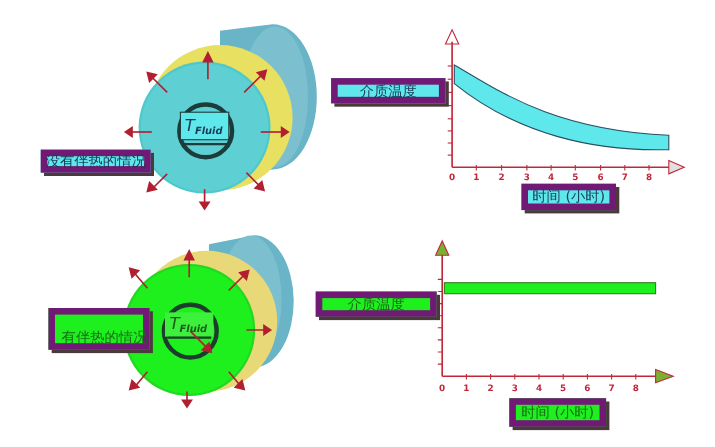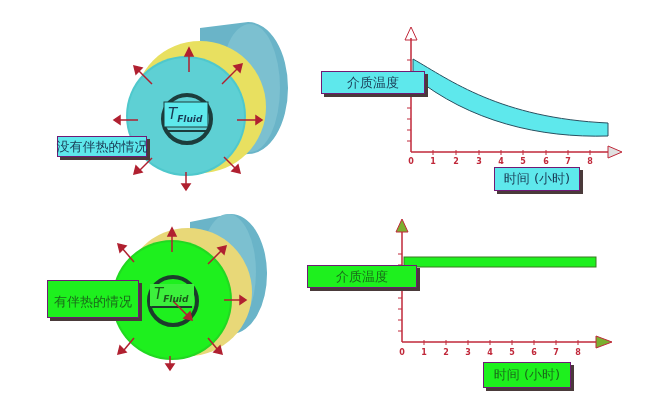--- a/index.html
+++ b/index.html
@@ -1,23 +1,23 @@
 <!DOCTYPE html>
 <html><head>
 <meta charset="utf-8">
 <style>
   html, body { margin: 0; padding: 0; background: #ffffff; }
   body { width: 650px; height: 406px; position: relative; overflow: hidden;
          font-family: "DejaVu Sans", "Liberation Sans", sans-serif; }
   svg { position: absolute; left: 0; top: 0; }
   .label-box {
     position: absolute; box-sizing: border-box;
-    border: 1px solid #701a75; box-shadow: 3px 3px 0 #4a3a3a;
+    border: 6px solid #701a75; box-shadow: 3px 3px 0 #4a3a3a;
     display: flex; align-items: center; justify-content: center;
-    font-size: 13px; white-space: nowrap; margin-left: 20px;
+    font-size: 13px; white-space: nowrap;
   }
   .cyan-box { background: #5ee8ec; color: #1a3a55; }
   .green-box { background: #1ef01e; color: #1a6a1a; }
   .tick-label { position: absolute; font-size: 8px; font-weight: bold; color: #c0283a;
                 width: 10px; text-align: center; }
   .tfluid { position: absolute; font-size: 15px; color: #1a3a55; font-style: italic; }
   .tfluid sub { font-size: 9px; font-weight: bold; vertical-align: -3px; }
 </style>
 </head>
 <body>
@@ -135,24 +135,24 @@
         <line x1="556" y1="340" x2="556" y2="345"></line>
           <line x1="578" y1="340" x2="578" y2="345"></line>
       </g>
     </g>
     <rect x="404" y="257" width="192" height="10" fill="#1ef01e" stroke="#3a7a20" stroke-width="1"></rect>
   </svg>
 
   <div class="tfluid" style="left:168px; top:105px;"><span>T</span><sub>Fluid</sub></div>
   <div class="tfluid" style="left:154px; top:285px; color:#1a5a1a;"><span>T</span><sub>Fluid</sub></div>
 
-  <div class="label-box cyan-box" style="left:37px; top:136px; width:90px; height:21px;">
+  <div class="label-box cyan-box" style="left:37px; top:136px; width:100px; height:21px;">
       <span>没有伴热的情况</span>
     </div>
-  <div class="label-box green-box" style="left:27px; top:280px; width:92px; height:38px; justify-content:flex-start; padding:12px 0 0 6px; align-items:flex-start;">
+  <div class="label-box green-box" style="left:44px; top:280px; width:92px; height:38px; justify-content:flex-start; padding:12px 0 0 6px; align-items:flex-start;">
       <span>有伴热的情况</span>
     </div>
 
   <div class="label-box cyan-box" style="left:301px; top:71px; width:104px; height:23px;">
       <span>介质温度</span>
     </div>
   <div class="label-box green-box" style="left:287px; top:265px; width:110px; height:23px;">
       <span>介质温度</span>
     </div>
 

